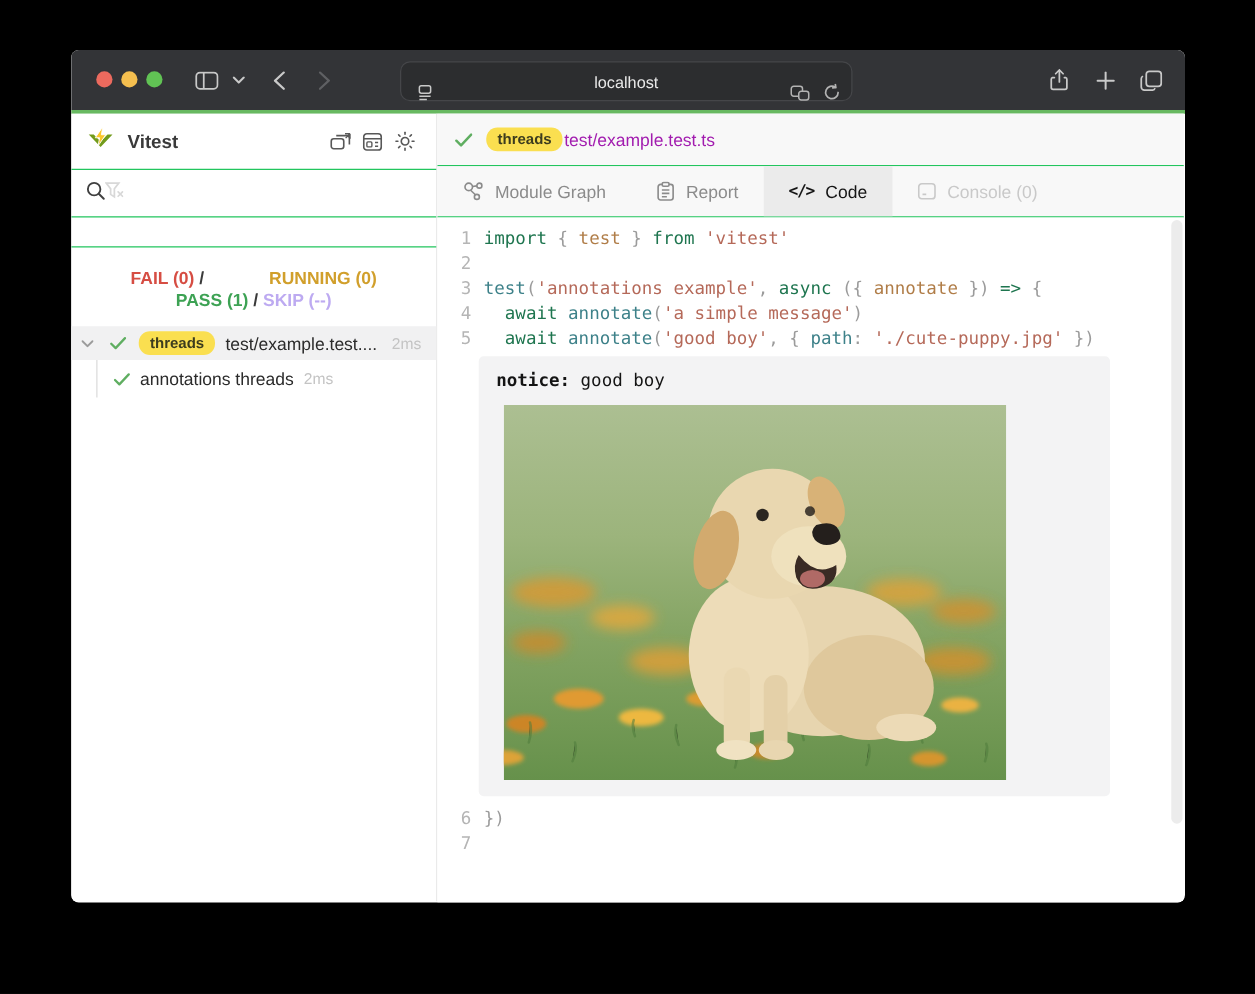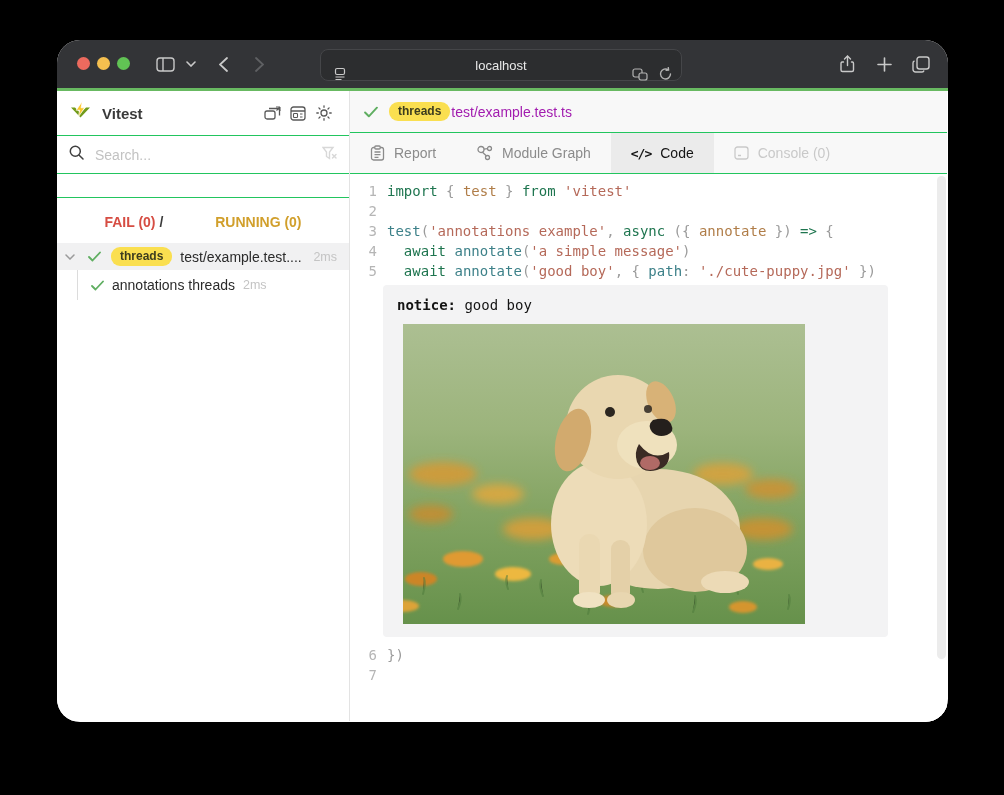--- a/index.html
+++ b/index.html
@@ -1,18 +1,18 @@
 <!DOCTYPE html>
 <html><head>
 <meta charset="utf-8">
 <style>
   html,body{margin:0;padding:0;background:#000;width:1004px;height:795px;overflow:hidden;
     font-family:"Liberation Sans","DejaVu Sans",sans-serif;-webkit-font-smoothing:antialiased;}
   .stage{position:relative;width:1004px;height:795px;background:#000;}
-  .window{position:absolute;left:57px;top:40px;width:891px;height:682px;border-radius:23px;
+  .window{position:absolute;left:57px;top:40px;width:891px;height:682px;border-radius:6px;
     overflow:hidden;background:#fff;}
   
   .toolbar{position:relative;height:48px;background:#333437;}
   .traffic{position:absolute;top:17px;width:13px;height:13px;border-radius:50%;}
   .tl-red{left:20px;background:#ec6a5e;}
   .tl-yellow{left:40px;background:#f5bf4f;}
   .tl-green{left:60px;background:#61c354;}
   .tb-ic{position:absolute;top:0;height:48px;display:flex;align-items:center;justify-content:center;color:#c9c9c9;}
   .tb-ic svg{display:block;}
   .dim{color:#5f6063;}
@@ -189,35 +189,35 @@
           </span>
         </div>
 
         <div class="sb-search hr">
           <span>
             <svg width="15" height="15" viewBox="0 0 15 15" fill="none" stroke="#3f3f3f" stroke-width="1.5" stroke-linecap="round">
                 <circle cx="6.3" cy="6.3" r="5"></circle>
                 <line x1="10.2" y1="10.2" x2="14" y2="14"></line>
               </svg>
           </span>
-          <input type="text" placeholder="Search..." style="">
           <span style="color:#d8d8d8;">
             <svg width="15" height="14" viewBox="0 0 15 14" fill="none" stroke="currentColor" stroke-width="1.4" stroke-linecap="round">
                 <path d="M1 1.5 H11 L7.5 6 V12.5 L4.5 10.5 V6 Z" fill="none"></path>
                 <line x1="10.5" y1="8.5" x2="14" y2="12"></line>
                 <line x1="14" y1="8.5" x2="10.5" y2="12"></line>
               </svg>
           </span>
         </div>
 
         <div class="filter-sec hr">
         </div>
 
         <div class="status-sec">
           <div id="status-line-1"><span style="color: rgb(214, 77, 67);">FAIL (0)</span><span style="color: rgb(58, 58, 58);"> / </span><span style="color: rgb(209, 159, 43); margin-left: 48px;">RUNNING (0)</span></div>
+          <div id="status-line-2"><span style="color: rgb(61, 162, 84);">PASS (1)</span><span style="color: rgb(58, 58, 58);"> / </span><span style="color: rgb(189, 170, 241);">SKIP (--)</span></div>
         </div>
 
         <div class="tree-row1">
           <span style="color:#9b9b9b;display:flex;">
             <svg width="10" height="6" viewBox="0 0 10 6" fill="none" stroke="currentColor" stroke-width="1.5" stroke-linecap="round">
                 <polyline points="1,1 5,5 9,1"></polyline>
               </svg>
           </span>
           <span style="margin-left:13px;display:flex;">
             <svg width="13" height="11" viewBox="0 0 13 11" fill="none" stroke="#5fae61" stroke-width="1.8" stroke-linecap="round" stroke-linejoin="round">
@@ -245,43 +245,43 @@
         <div class="file-header hr">
           <span style="display:flex;">
             <svg width="14" height="12" viewBox="0 0 13 11" fill="none" stroke="#5fae61" stroke-width="1.8" stroke-linecap="round" stroke-linejoin="round">
                 <polyline points="1,6 4.5,9.5 12,1.5"></polyline>
               </svg>
           </span>
           <span class="badge" style="margin-left:11px;">threads</span>
           <span class="file-path">test/example.test.ts</span>
         </div>
         <div class="tabs hr" id="tabs">
+            <div class="tab">
+              <span class="ticon">
+                <svg width="17" height="16" viewBox="0 0 17 16" fill="none" stroke="currentColor" stroke-width="1.3">
+                  <circle cx="5" cy="4.5" r="3"></circle>
+                  <circle cx="13.5" cy="3.5" r="2"></circle>
+                  <circle cx="11.5" cy="12.5" r="2"></circle>
+                  <line x1="7.8" y1="4.2" x2="11.5" y2="3.7"></line>
+                  <line x1="6.5" y1="7.2" x2="10.5" y2="11"></line>
+                </svg>
+              </span>
+              <span>Module Graph</span>
+            </div>
             <div class="tab">
               <span class="ticon">
                 <svg width="15" height="16" viewBox="0 0 15 16" fill="none" stroke="currentColor" stroke-width="1.3">
                   <rect x="1.5" y="2.5" width="12" height="12.5" rx="2"></rect>
                   <rect x="4.8" y="1" width="5.4" height="3" rx="1" fill="#f8f8f8"></rect>
                   <line x1="4.5" y1="7" x2="10.5" y2="7"></line>
                   <line x1="4.5" y1="9.7" x2="10.5" y2="9.7"></line>
                   <line x1="4.5" y1="12.4" x2="8.5" y2="12.4"></line>
                 </svg>
               </span>
               <span>Report</span>
-            </div>
-            <div class="tab">
-              <span class="ticon">
-                <svg width="17" height="16" viewBox="0 0 17 16" fill="none" stroke="currentColor" stroke-width="1.3">
-                  <circle cx="5" cy="4.5" r="3"></circle>
-                  <circle cx="13.5" cy="3.5" r="2"></circle>
-                  <circle cx="11.5" cy="12.5" r="2"></circle>
-                  <line x1="7.8" y1="4.2" x2="11.5" y2="3.7"></line>
-                  <line x1="6.5" y1="7.2" x2="10.5" y2="11"></line>
-                </svg>
-              </span>
-              <span>Module Graph</span>
             </div>
             <div class="tab active">
               <span class="ticon">
                 <span class="code-icon-glyph">&lt;/&gt;</span>
               </span>
               <span>Code</span>
             </div>
             <div class="tab disabled">
               <span class="ticon">
                 <svg width="15" height="14" viewBox="0 0 15 14" fill="none" stroke="currentColor" stroke-width="1.3">

